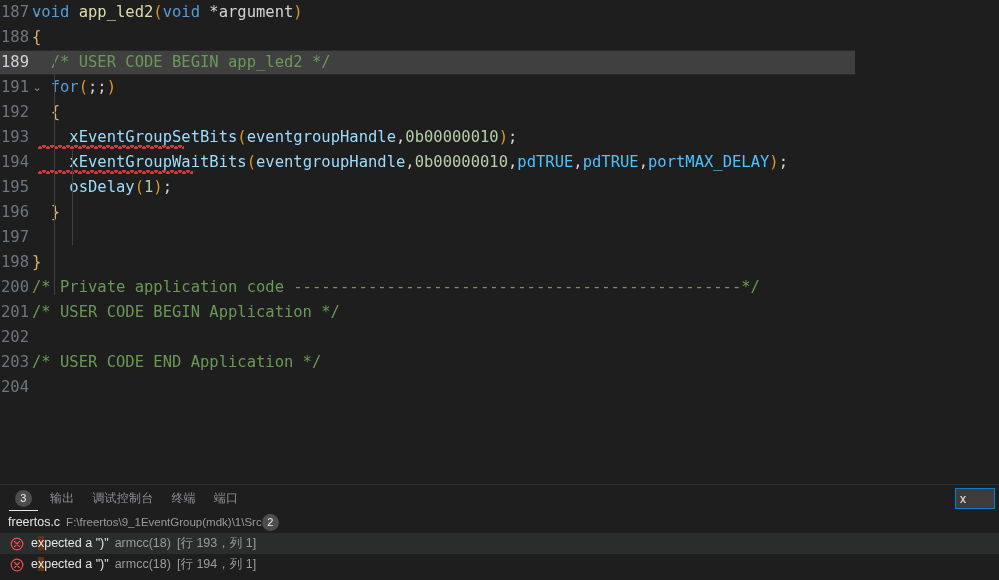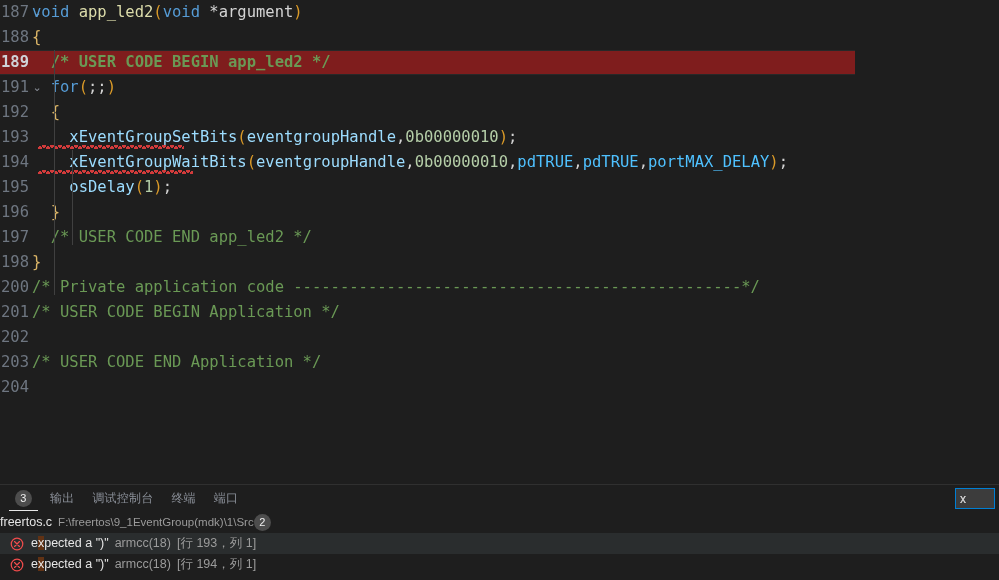--- a/index.html
+++ b/index.html
@@ -27,22 +27,21 @@
   .code-line {
     position: relative;
     height: 25px;
     line-height: 25px;
     white-space: pre;
     font-size: 15.5px;
     font-family: "DejaVu Sans Mono", "Liberation Mono", monospace;
   }
   .code-line.current {
     box-shadow: inset 0 1px 0 #282828, inset 0 -1px 0 #282828;
-    background: #7f1d1d;
-    font-weight: bold;
+    background: #404040;
   }
   .gutter {
     position: absolute;
     left: -7px;
     top: 0;
     width: 36px;
     text-align: right;
     color: #6e7681;
     font-size: 15.5px;
     letter-spacing: 0px;
@@ -176,20 +175,21 @@
     text-shadow: 0 0 0 #cccccc;
   }
   .fhl { background: #613214; color: #e8e8e8; }
 
   
   #file-row {
     height: 22px;
     line-height: 22px;
     display: flex;
     align-items: center;
+    padding-left: 8px;
     background: #1e1e1e;
     font-size: 12.5px;
   }
   #file-row .fname {
     color: #e4e4e4;
     margin-right: 6px;
   }
   #file-row .fpath {
     color: #9b9b9b;
     font-size: 11.5px;
@@ -225,21 +225,21 @@
   <div id="code-lines">
       <div class="code-line"><span class="gutter">187</span><span class="fold">⌄</span><span class="ctext"><span class="t-kw">void </span><span class="t-fn">app_led2</span><span class="t-paren">(</span><span class="t-kw">void </span><span class="t-plain">*argument</span><span class="t-paren">)</span></span></div>
       <div class="code-line"><span class="gutter">188</span><span class="ctext"><span class="t-brace">{</span></span></div>
       <div class="code-line current"><span class="gutter">189</span><span class="ctext"><span class="t-comment">  /* USER CODE BEGIN app_led2 */</span></span></div>
       <div class="code-line"><span class="gutter">191</span><span class="fold">⌄</span><span class="ctext"><span class="t-plain">  </span><span class="t-kw">for</span><span class="t-paren">(</span><span class="t-plain">;;</span><span class="t-paren">)</span></span></div>
       <div class="code-line"><span class="gutter">192</span><span class="ctext"><span class="t-plain">  </span><span class="t-brace">{</span></span></div>
       <div class="code-line"><span class="gutter">193</span><span class="ctext"><span class="t-plain">    </span><span class="t-var">xEventGroupSetBits</span><span class="t-paren">(</span><span class="t-var">eventgroupHandle</span><span class="t-plain">,</span><span class="t-num">0b00000010</span><span class="t-paren">)</span><span class="t-plain">;</span></span><span class="squig" style="left: 38px; width: 146px; bottom: 1px;"></span></div>
       <div class="code-line"><span class="gutter">194</span><span class="ctext"><span class="t-plain">    </span><span class="t-var">xEventGroupWaitBits</span><span class="t-paren">(</span><span class="t-var">eventgroupHandle</span><span class="t-plain">,</span><span class="t-num">0b00000010</span><span class="t-plain">,</span><span class="t-macro">pdTRUE</span><span class="t-plain">,</span><span class="t-macro">pdTRUE</span><span class="t-plain">,</span><span class="t-macro">portMAX_DELAY</span><span class="t-paren">)</span><span class="t-plain">;</span></span><span class="squig" style="left: 38px; width: 155px; bottom: 1px;"></span></div>
       <div class="code-line"><span class="gutter">195</span><span class="ctext"><span class="t-plain">    </span><span class="t-var">osDelay</span><span class="t-paren">(</span><span class="t-num">1</span><span class="t-paren">)</span><span class="t-plain">;</span></span></div>
       <div class="code-line"><span class="gutter">196</span><span class="ctext"><span class="t-plain">  </span><span class="t-brace">}</span></span></div>
-      <div class="code-line"><span class="gutter">197</span><span class="ctext"><span class="t-comment">  /* USER CODE END app_led2 */</span></span></div>
+      <div class="code-line"><span class="gutter">197</span></div>
       <div class="code-line"><span class="gutter">198</span><span class="ctext"><span class="t-brace">}</span></span></div>
       <div class="code-line"><span class="gutter">200</span><span class="ctext"><span class="t-comment">/* Private application code ------------------------------------------------*/</span></span></div>
       <div class="code-line"><span class="gutter">201</span><span class="ctext"><span class="t-comment">/* USER CODE BEGIN Application */</span></span></div>
       <div class="code-line"><span class="gutter">202</span><span class="ctext"></span></div>
       <div class="code-line"><span class="gutter">203</span><span class="ctext"><span class="t-comment">/* USER CODE END Application */</span></span></div>
       <div class="code-line"><span class="gutter">204</span><span class="ctext"></span></div>
     </div>
 
   <div class="iguide" style="left:54px; top:50px; height:245px;"></div>
   <div class="iguide" style="left:72px; top:150px; height:95px;"></div>

